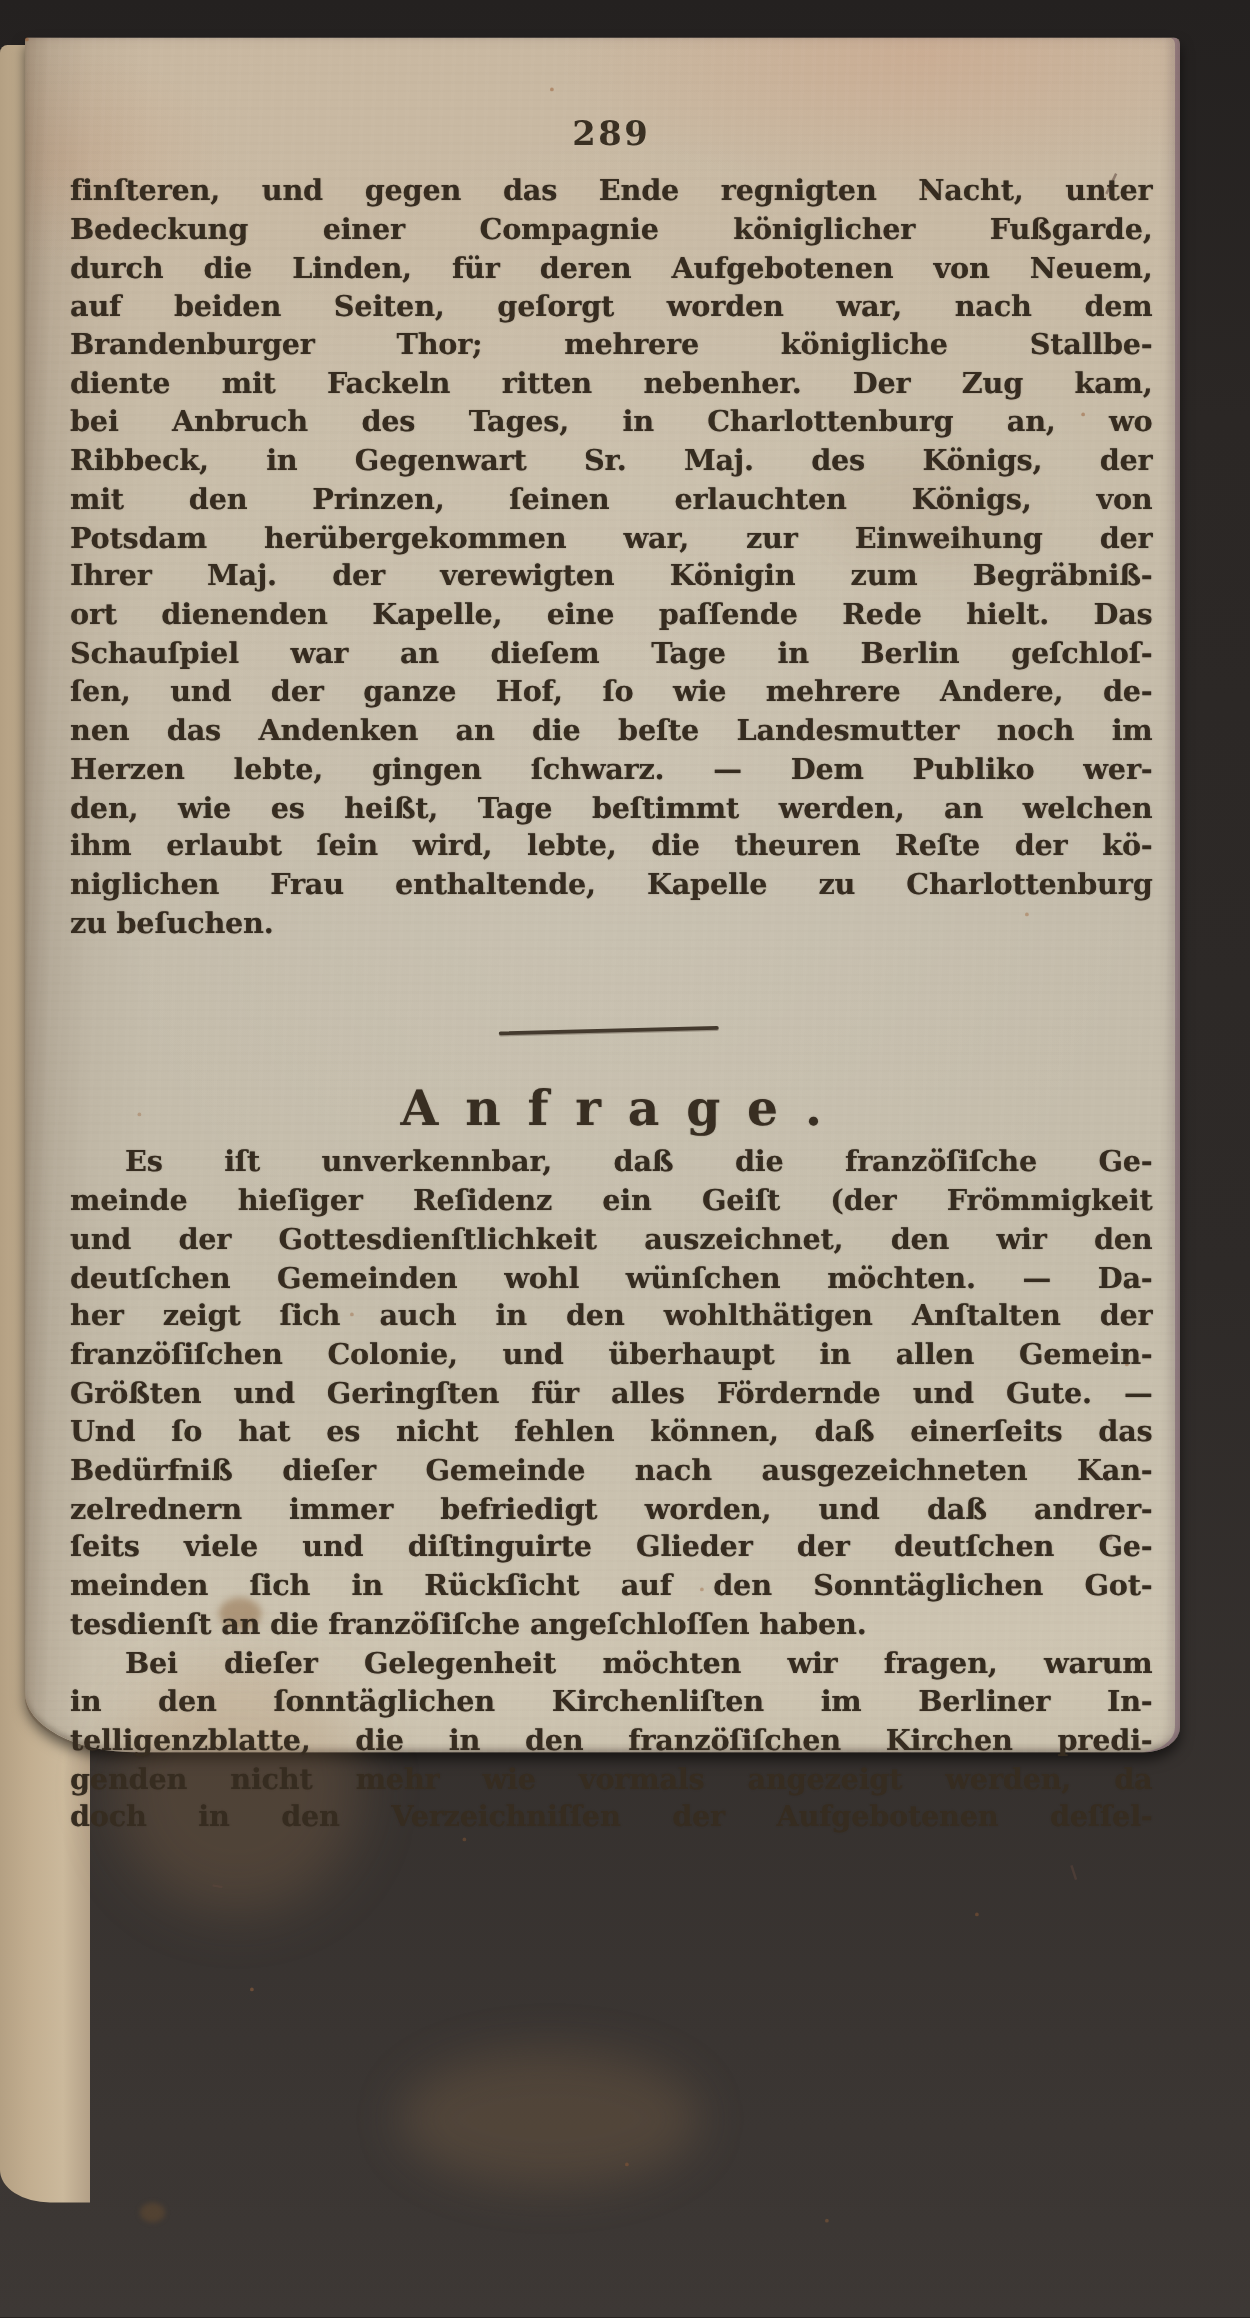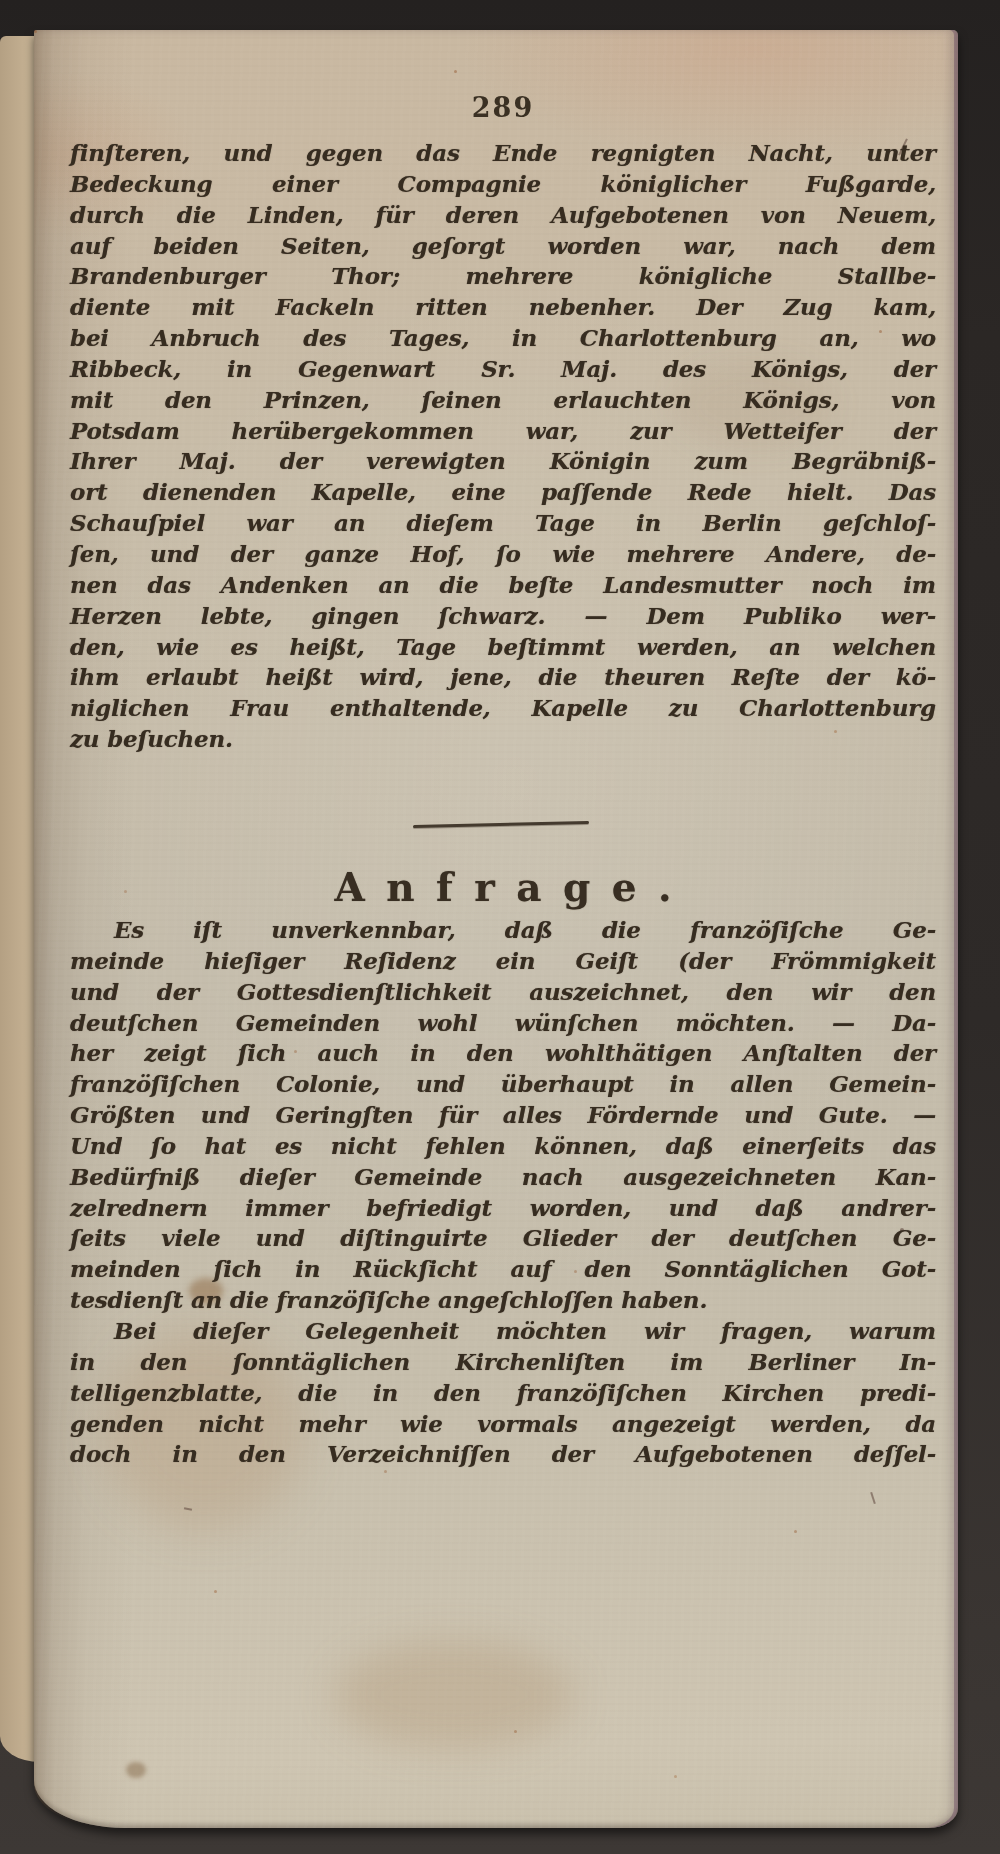--- a/index.html
+++ b/index.html
@@ -9,21 +9,21 @@
     font-family:"DejaVu Serif","Liberation Serif",serif;
   }
   
   .edge-strip{
     position:absolute;left:0;top:36px;width:72px;height:1726px;
     background:linear-gradient(90deg,#b4a083 0%,#c3af91 35%,#cbb99c 70%,#b3a087 100%);
     border-bottom-left-radius:40px 26px;border-top-left-radius:6px;
   }
   
   .page{
-    position:absolute;left:34px;top:30px;width:924px;height:1798px;
+    position:absolute;left:20px;top:30px;width:924px;height:1372px;
     background:
       radial-gradient(ellipse 420px 160px at 78% 1%,rgba(205,148,116,.30),transparent 70%),
       radial-gradient(ellipse 180px 120px at 4% 7%,rgba(198,146,110,.22),transparent 70%),
       radial-gradient(ellipse 600px 700px at 52% 42%,rgba(255,255,246,.10),transparent 75%),
       linear-gradient(178deg,#c9b8a1 0%,#c8bda9 26%,#c4bcab 52%,#c6beac 74%,#cec5b2 95%,#c9c0ac 100%);
     border-radius:3px 5px 30px 90px / 3px 5px 20px 48px;
     box-shadow:inset -4px 0 0 rgba(112,82,101,.50), inset -8px 0 8px rgba(90,70,80,.25),
                inset 0 -3px 4px rgba(70,58,46,.30), 0 6px 10px rgba(0,0,0,.55);
   }
   
@@ -35,21 +35,21 @@
   .texture{
     position:absolute;inset:0;border-radius:inherit;pointer-events:none;opacity:.5;
     background:repeating-linear-gradient(180deg,rgba(120,110,95,.05) 0 2px,transparent 2px 7px),
                repeating-linear-gradient(92deg,rgba(255,255,250,.04) 0 3px,transparent 3px 9px);
   }
   .textcol{position:absolute;left:36px;top:0;width:866px;color:#362c20;}
   .pagenum{
     position:absolute;left:0;top:62px;width:100%;text-align:center;
     font-size:27px;font-weight:bold;letter-spacing:2px;color:#3a3023;
   }
-  .body-lines{position:absolute;left:0;width:100%;font-style:italic;}
+  .body-lines{position:absolute;left:0;width:100%;}
   .sec-body{top:108px;}
   .sec-p1{top:885px;}
   .line{
     height:30.85px;line-height:30.85px;font-size:23px;font-weight:bold;
     text-align:justify;text-align-last:justify;white-space:nowrap;
     letter-spacing:-0.2px;text-shadow:0 0 1px rgba(54,44,32,.55);
   }
   .line.indent{padding-left:44px;}
   .line.flush{text-align-last:left;}
   .rule{
@@ -110,29 +110,29 @@
       <div class="body-lines sec-body">
           <div class="line">finſteren, und gegen das Ende regnigten Nacht, unter</div>
           <div class="line">Bedeckung einer Compagnie königlicher Fußgarde,</div>
           <div class="line">durch die Linden, für deren Aufgebotenen von Neuem,</div>
           <div class="line">auf beiden Seiten, geſorgt worden war, nach dem</div>
           <div class="line">Brandenburger Thor; mehrere königliche Stallbe-</div>
           <div class="line">diente mit Fackeln ritten nebenher. Der Zug kam,</div>
           <div class="line">bei Anbruch des Tages, in Charlottenburg an, wo</div>
           <div class="line">Ribbeck, in Gegenwart Sr. Maj. des Königs, der</div>
           <div class="line">mit den Prinzen, ſeinen erlauchten Königs, von</div>
-          <div class="line">Potsdam herübergekommen war, zur Wetteifer der</div>
+          <div class="line">Potsdam herübergekommen war, zur Einweihung der</div>
           <div class="line">Ihrer Maj. der verewigten Königin zum Begräbniß-</div>
           <div class="line">ort dienenden Kapelle, eine paſſende Rede hielt. Das</div>
           <div class="line">Schauſpiel war an dieſem Tage in Berlin geſchloſ-</div>
           <div class="line">ſen, und der ganze Hof, ſo wie mehrere Andere, de-</div>
           <div class="line">nen das Andenken an die beſte Landesmutter noch im</div>
           <div class="line">Herzen lebte, gingen ſchwarz. — Dem Publiko wer-</div>
           <div class="line">den, wie es heißt, Tage beſtimmt werden, an welchen</div>
-          <div class="line">ihm erlaubt heißt wird, jene, die theuren Reſte der kö-</div>
+          <div class="line">ihm erlaubt ſein wird, lebte, die theuren Reſte der kö-</div>
           <div class="line">niglichen Frau enthaltende, Kapelle zu Charlottenburg</div>
           <div class="line flush">zu beſuchen.</div>
         </div>
 
       <div class="rule"></div>
 
       <div class="heading">Anfrage.</div>
 
       <div class="body-lines sec-p1">
           <div class="line indent">Es iſt unverkennbar, daß die franzöſiſche Ge-</div>

